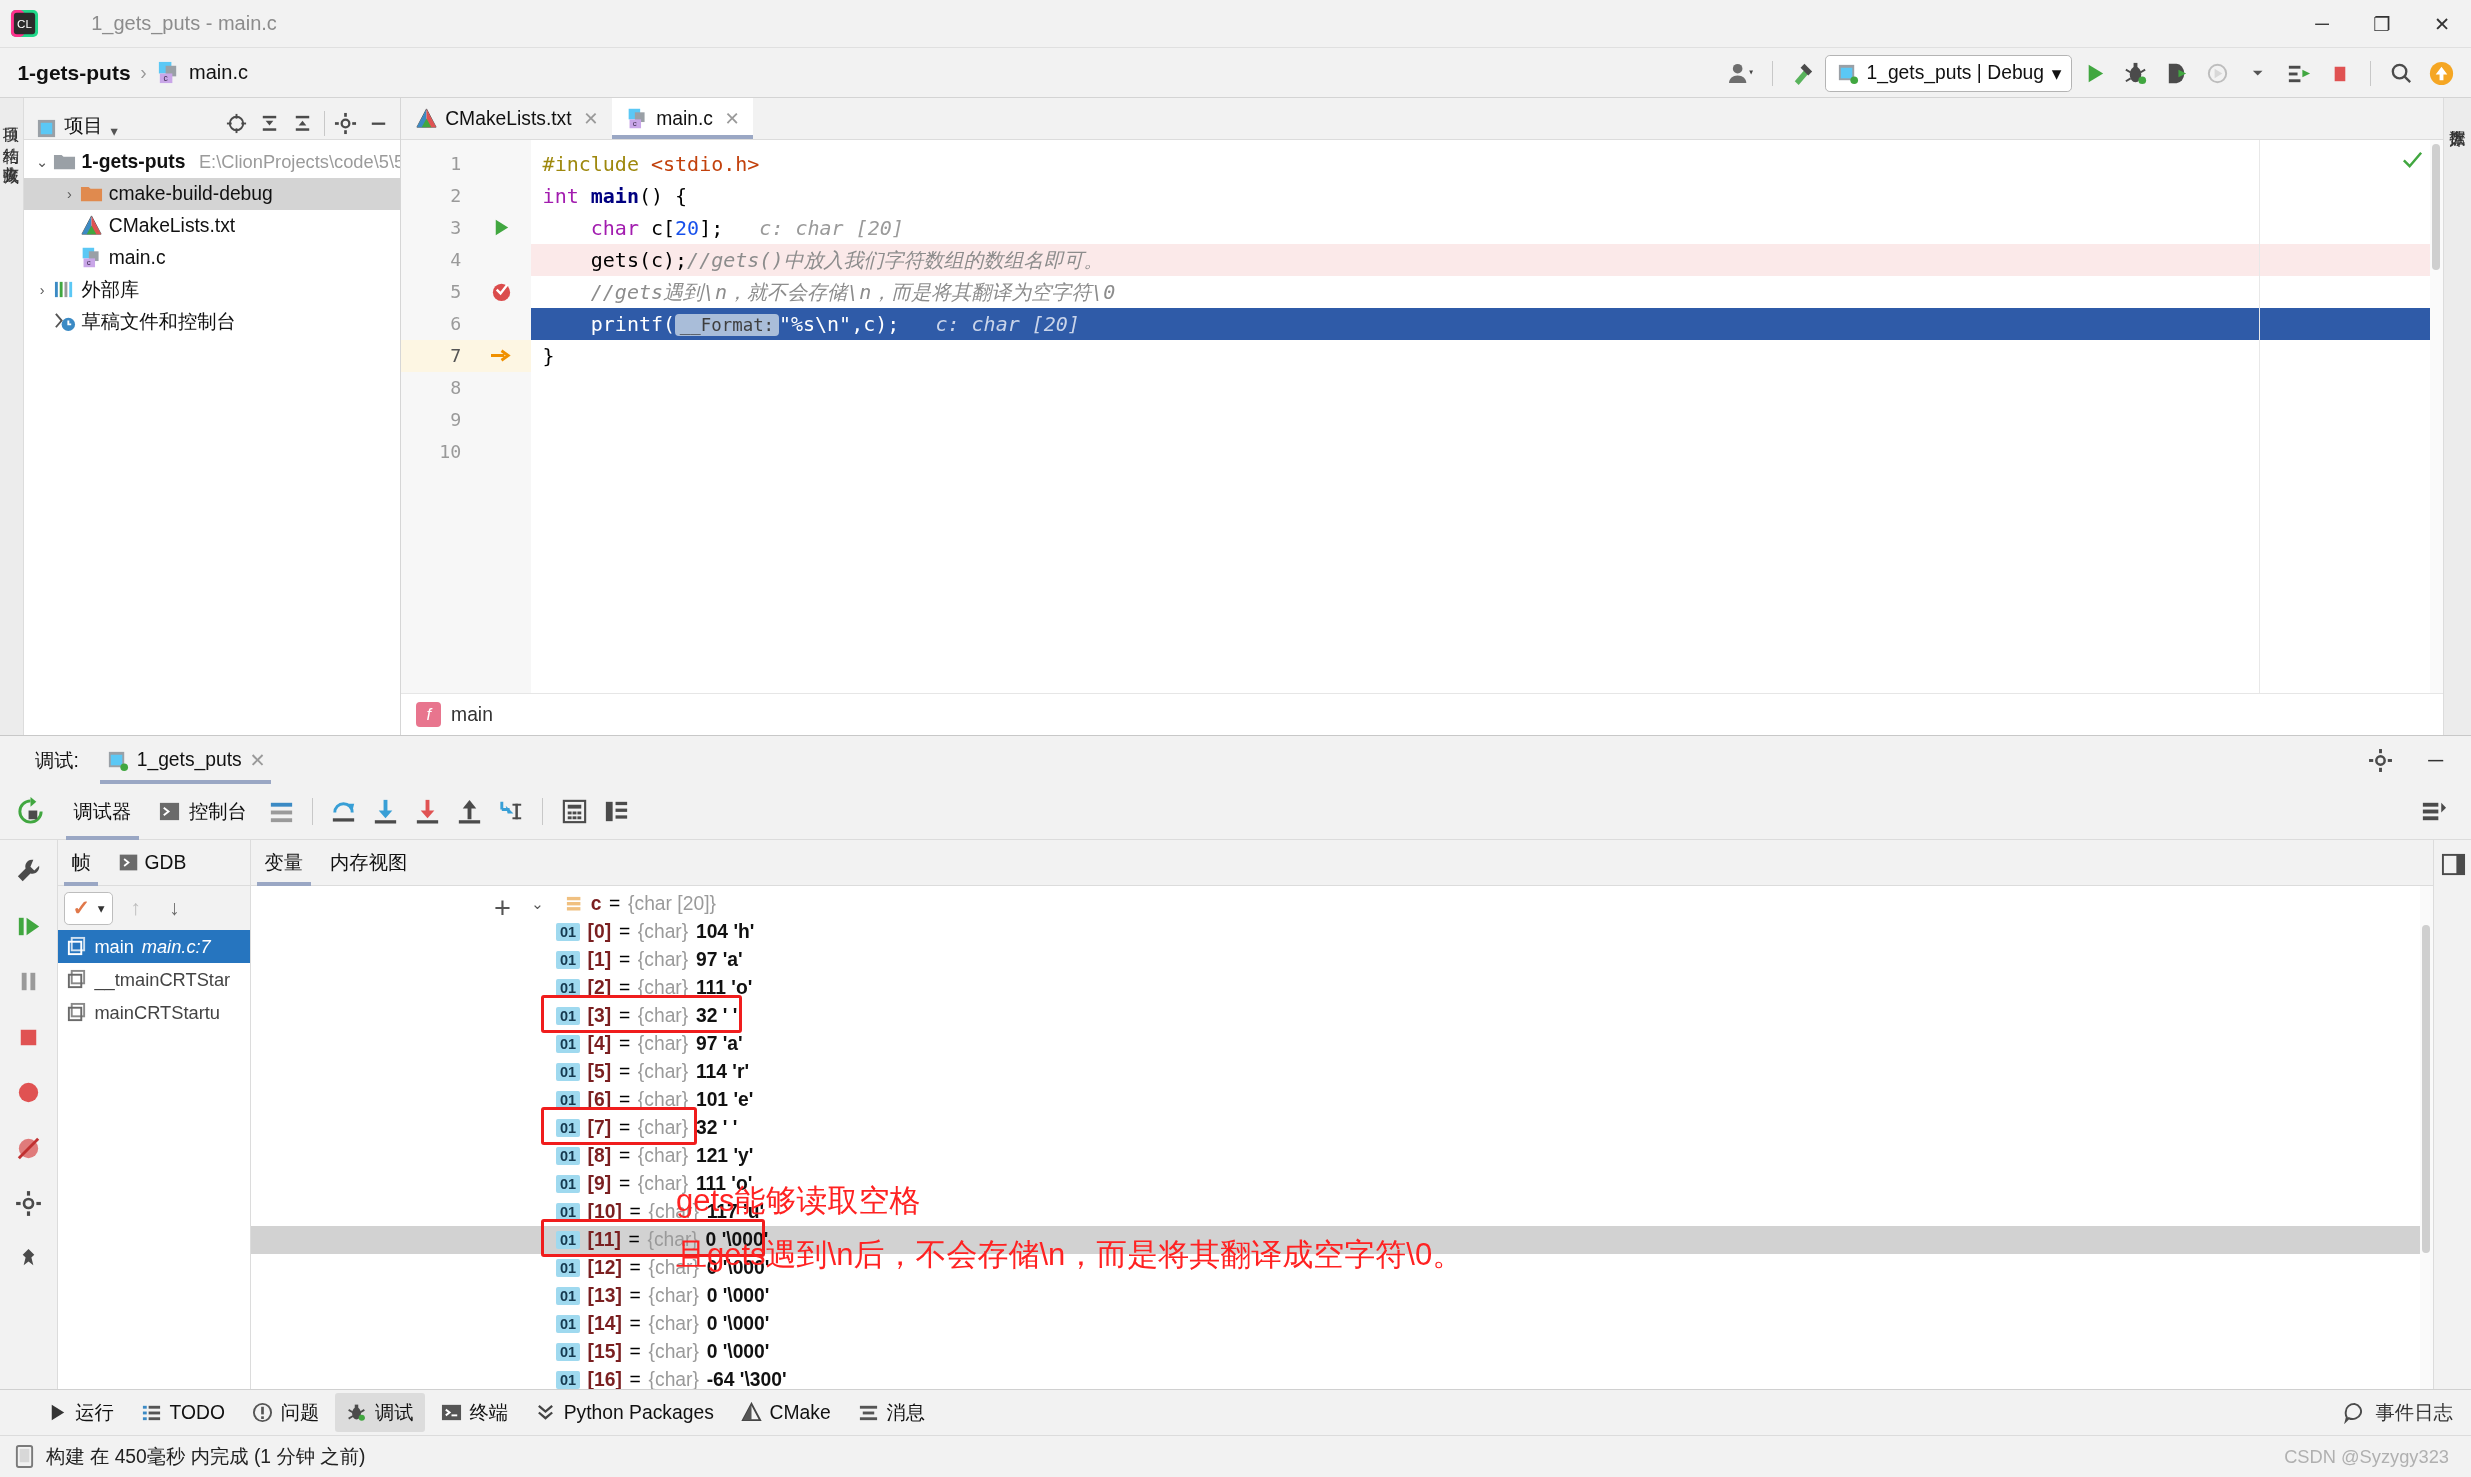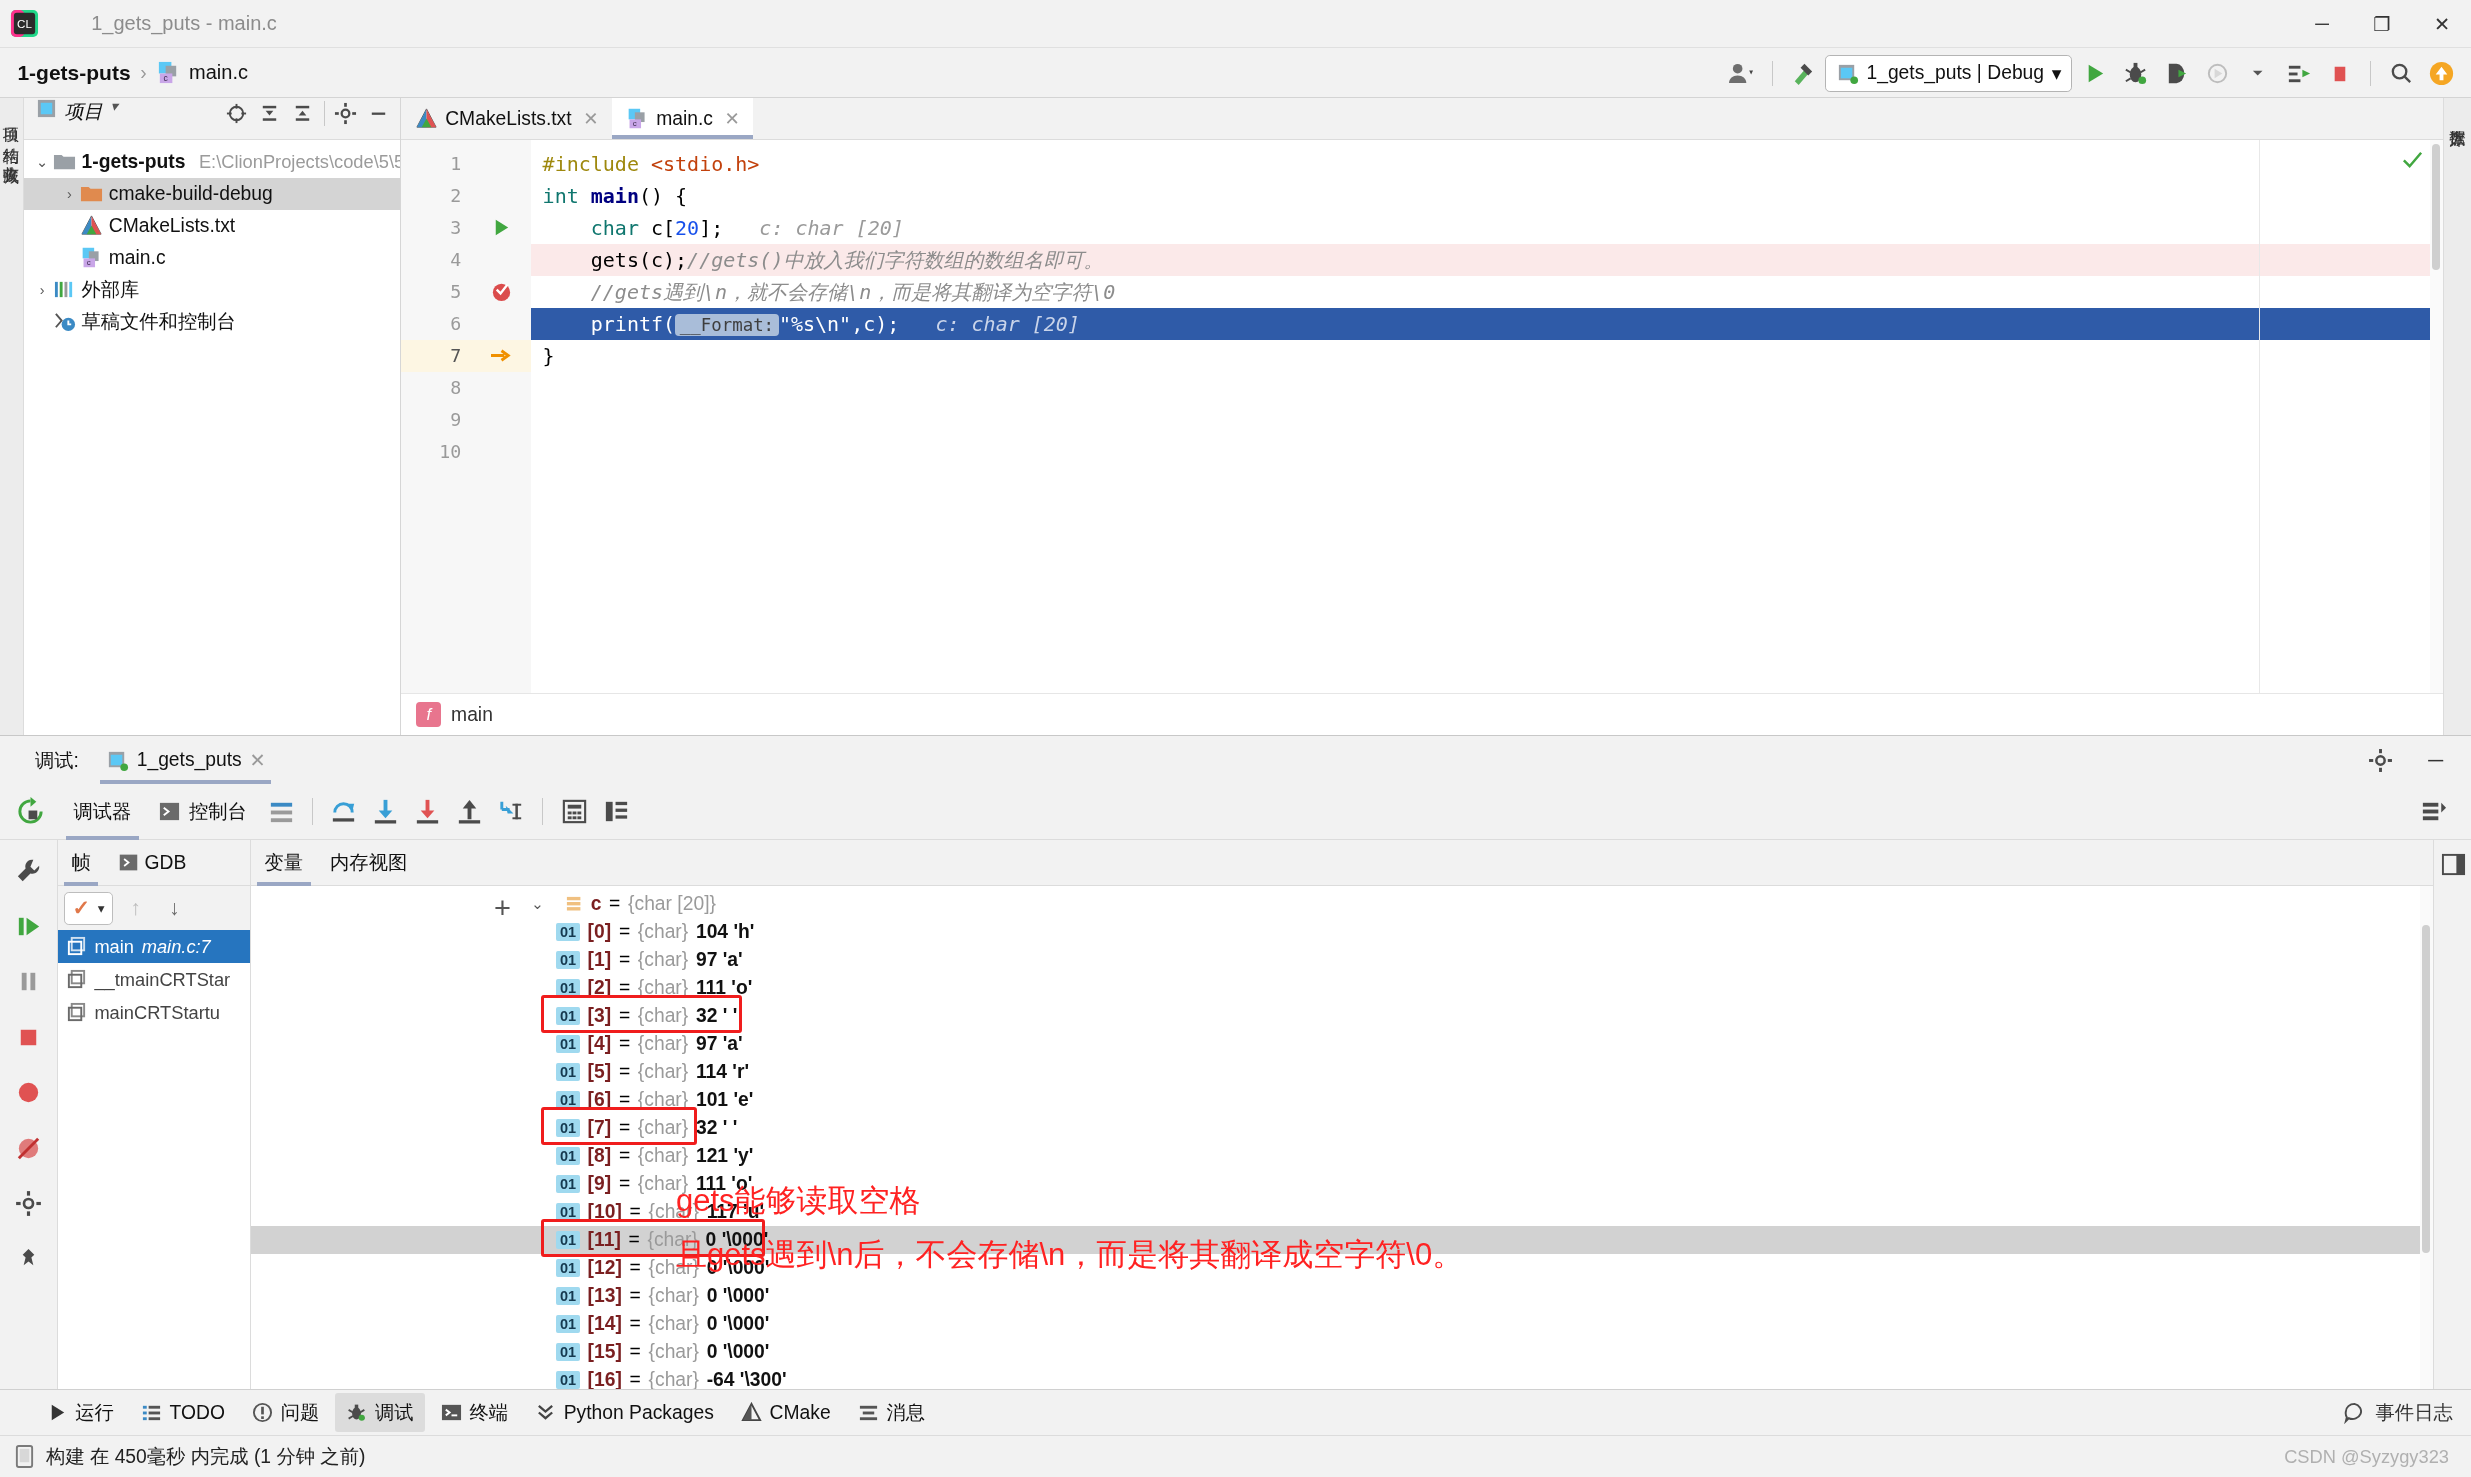--- a/index.html
+++ b/index.html
@@ -52,23 +52,22 @@
     width: 24px; background: #ececec; border-right: 1px solid #dcdcdc;
     display: flex; flex-direction: column; align-items: center; padding-top: 7.7px; flex:0 0 auto;
   }
   .rail-v {
     writing-mode: vertical-rl; font-size: 16.4px; color: #333; padding: 9.7px 1.9px; white-space: nowrap;
   }
 
   
   .project-pane { width: 377px; flex: 0 0 auto; background:#fff; display:flex; flex-direction:column; border-right:1px solid #d6d6d6; }
   .pane-head {
-    height: 42px; display:flex; align-items:flex-start; background:#f2f2f2; padding: 0 5.8px 0 11.6px;
+    height: 42px; display:flex; align-items:flex-end; background:#f2f2f2; padding: 0 5.8px 0 11.6px;
     border-bottom: 1px solid #dcdcdc;
-    font-style: italic;
   }
   .pane-title { font-size: 19.3px; color:#111; margin-left:7.7px; }
   .pane-head-actions { margin-left:auto; display:flex; align-items:center; gap:1.9px; }
   .pa-btn { width:31px; height:31px; display:flex; align-items:center; justify-content:center; border-radius:2.9px;}
   .tree { padding-top: 5.8px; font-size: 19.3px; color:#111; flex:1; overflow:hidden; }
   .trow { display:flex; align-items:center; height:32px; padding-left:7.7px; white-space:nowrap; }
   .trow.sel { background:#d4d4d4; }
   .chev { width: 21px; text-align:center; color:#5a5a5a; font-size:14.5px; flex:0 0 auto;}
   .tlabel { margin-left:5.8px; }
   .tlabel.bold { font-weight:bold; }
@@ -83,21 +82,21 @@
   .tab .x { color:#9a9a9a; font-size:18.3px; margin-left:3.9px; }
   .code-area { flex:1; display:flex; position:relative; overflow:hidden; background:#fff; }
   .gutter { width:70px; background:#f7f7f7; flex:0 0 auto; padding-top:7.7px; border-right:0; }
   .gln { height:32px; line-height:32px; text-align:right; padding-right:9.7px; color:#9a9a9a; font-size:18.3px; font-family:"DejaVu Sans Mono", monospace;}
   .gmark { width:60px; flex:0 0 auto; background:#f7f7f7; padding-top:7.7px; position:relative;}
   .gmark .mk { height:32px; display:flex; align-items:center; justify-content:center; }
   .codelines { flex:1; padding-top:7.7px; font-family:"DejaVu Sans Mono", monospace; font-size:20px; min-width:0; position:relative;}
   .cl { height:32px; line-height:32px; white-space:pre; padding-left:11.6px; }
   .cl.warn { background:#fbe9e9; }
   .cl.exec { background:#2f5ba8; color:#fff; }
-  .kw { color:#0f766e; }
+  .kw { color:#a21caf; }
   .kw2 { color:#000080; font-weight:bold;}
   .pp { color:#9e880d; }
   .str { color:#c2410c; }
   .num { color:#1750eb; }
   .cmt { color:#8c8c8c; font-style:italic; }
   .hint { color:#9a9a9a; font-style:italic; }
   .exec .hint { color:#c9d4ea; }
   .exec .kw, .exec .num, .exec .str { color:#fff; }
   .paramhint { background:#a9bdd9; color:#3e3e3e; border-radius:3.9px; padding:1px 4.8px; font-size:17.4px; font-style:normal;}
   .codescroll { position:absolute; right:0; top:0; bottom:0; width:13.5px; background:#fafafa;}

